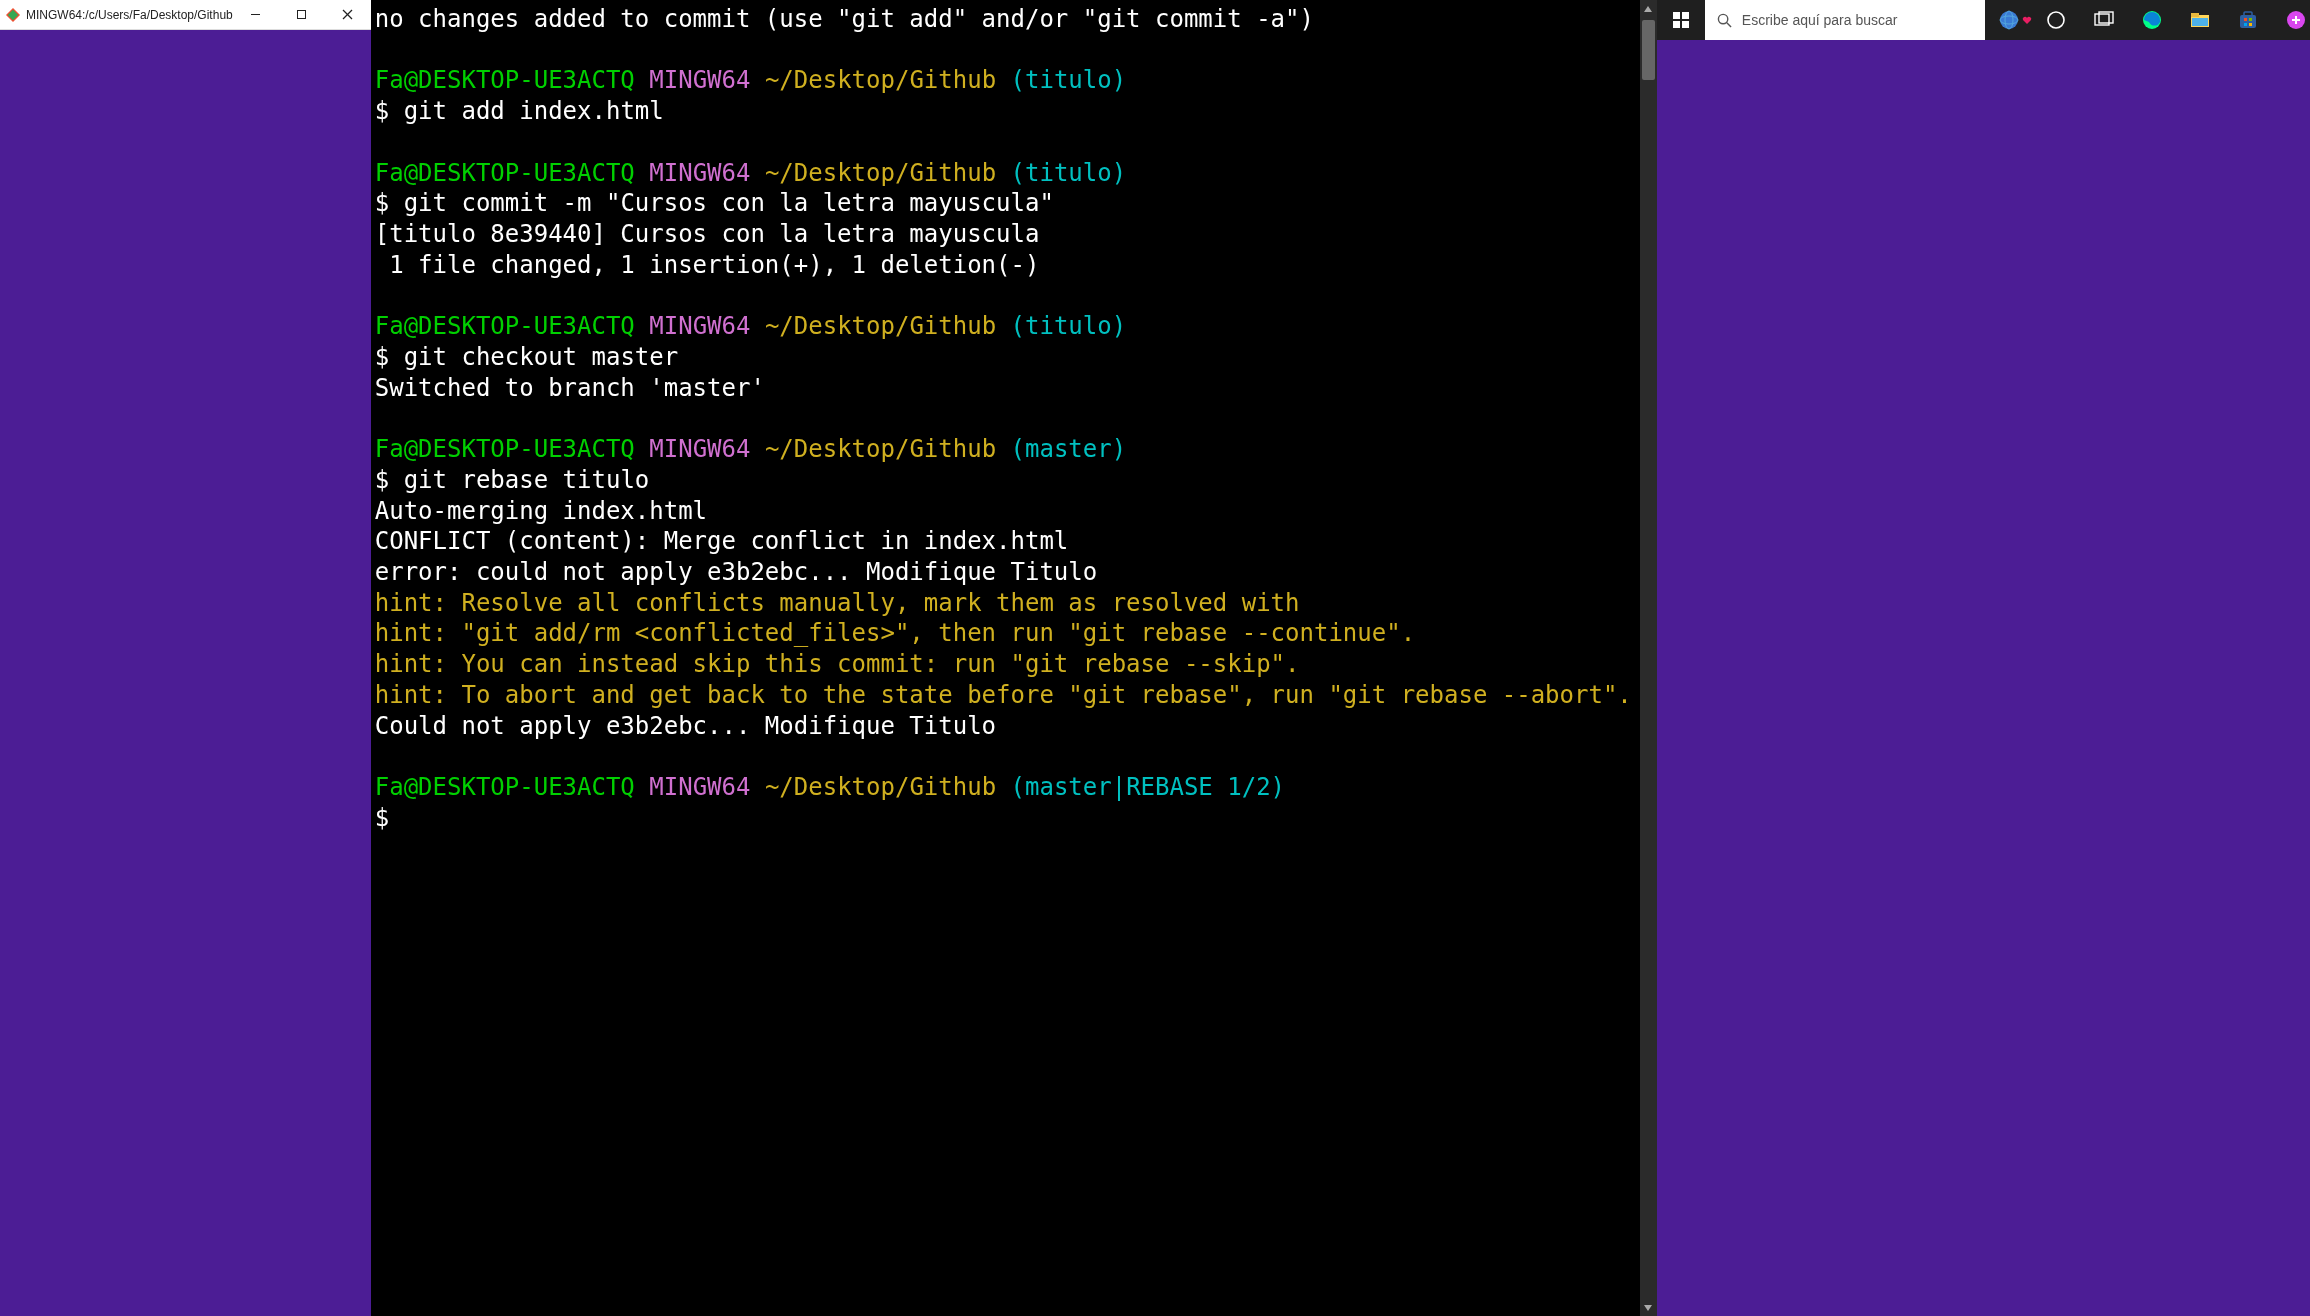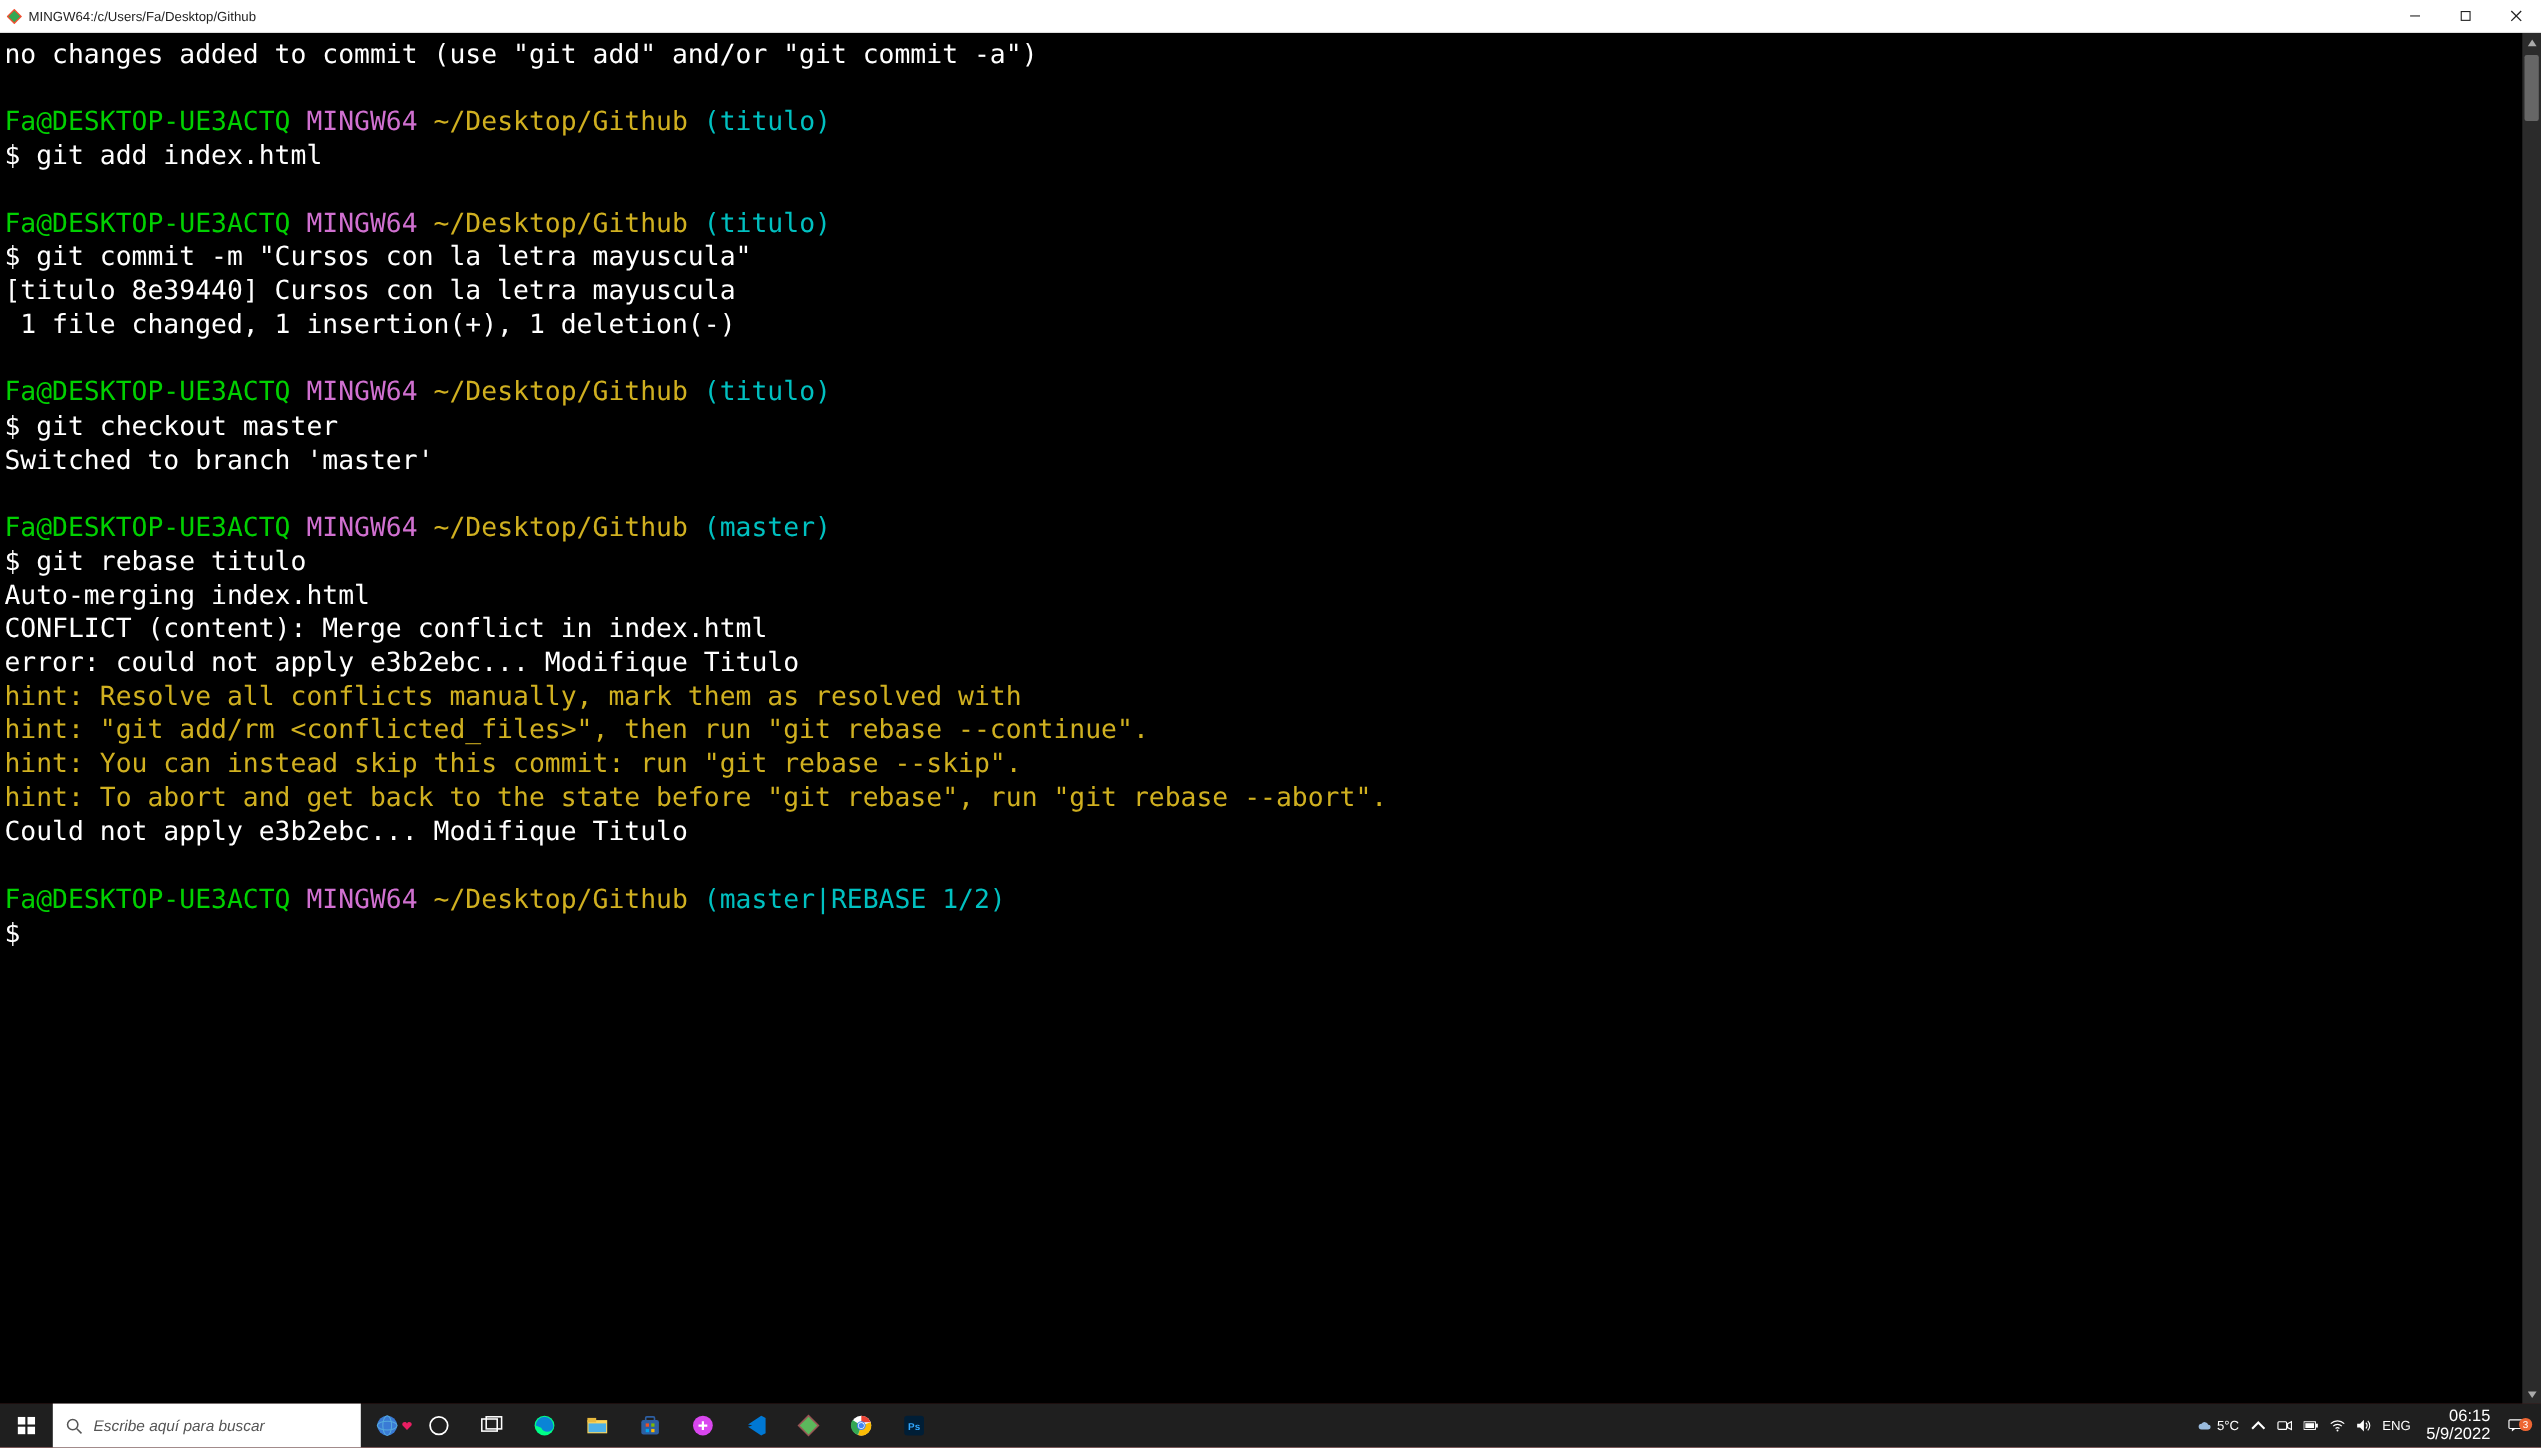--- a/index.html
+++ b/index.html
@@ -1,17 +1,17 @@
 <!DOCTYPE html>
 <html><head>
 <meta charset="utf-8">
 <style>
   * { margin: 0; padding: 0; box-sizing: border-box; }
   html, body { width: 100%; height: 100%; font-family: "Segoe UI", Arial, sans-serif; overflow: hidden; }
-  .window { display: flex; flex-direction: column; height: 100vh; background: #b91c1c; }
+  .window { display: flex; height: 100vh; background: #4c1d95; }
   .titlebar {
     display: flex; align-items: center; justify-content: space-between;
     height: 30px; background: #ffffff; border-bottom: 1px solid #ddd;
     font-size: 12px; color: #222;
   }
   .titlebar-left { display: flex; align-items: center; gap: 6px; padding-left: 6px; }
   .app-icon { width: 14px; height: 14px; }
   .titlebar-controls { display: flex; height: 100%; }
   .titlebar-btn {
     width: 46px; height: 100%; display: flex; align-items: center; justify-content: center;
@@ -43,21 +43,21 @@
   .taskbar {
     height: 40px; background: #1f1f1f; display: flex; align-items: center;
     color: #fff; font-size: 12px;
   }
   .start-btn {
     width: 48px; height: 100%; display: flex; align-items: center; justify-content: center;
   }
   .start-btn svg { width: 16px; height: 16px; }
   .search-box {
     flex: 0 0 280px; height: 100%; background: #ffffff; color: #555;
-    display: flex; align-items: center; gap: 10px; padding: 0 12px; font-size: 14px; font-style: italic;
+    display: flex; align-items: center; gap: 10px; padding: 0 12px; font-size: 14px;
   }
   .search-box svg { width: 15px; height: 15px; fill: #555; }
   .news-widget { width: 60px; height: 100%; display: flex; align-items: center; justify-content: center; gap: 2px; }
   .task-icons { display: flex; height: 100%; }
   .task-icon {
     width: 48px; height: 100%; display: flex; align-items: center; 
   }
   .task-icon svg { width: 22px; height: 22px; }
   .tb-spacer { flex: 1; }
   .tray { display: flex; align-items: center; gap: 10px; padding: 0 8px; height: 100%; font-size: 12px; }

